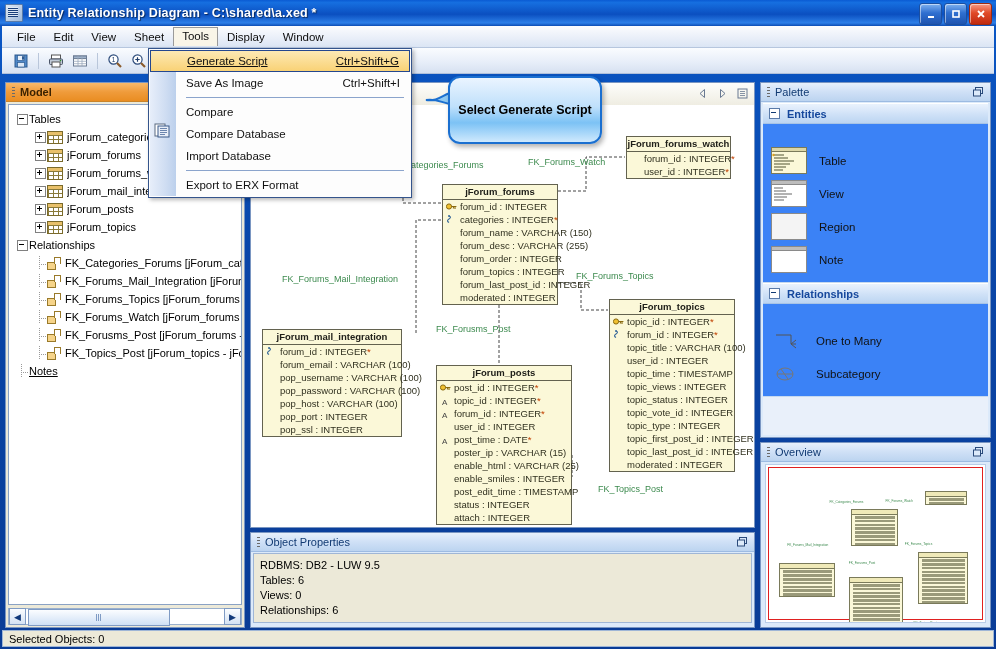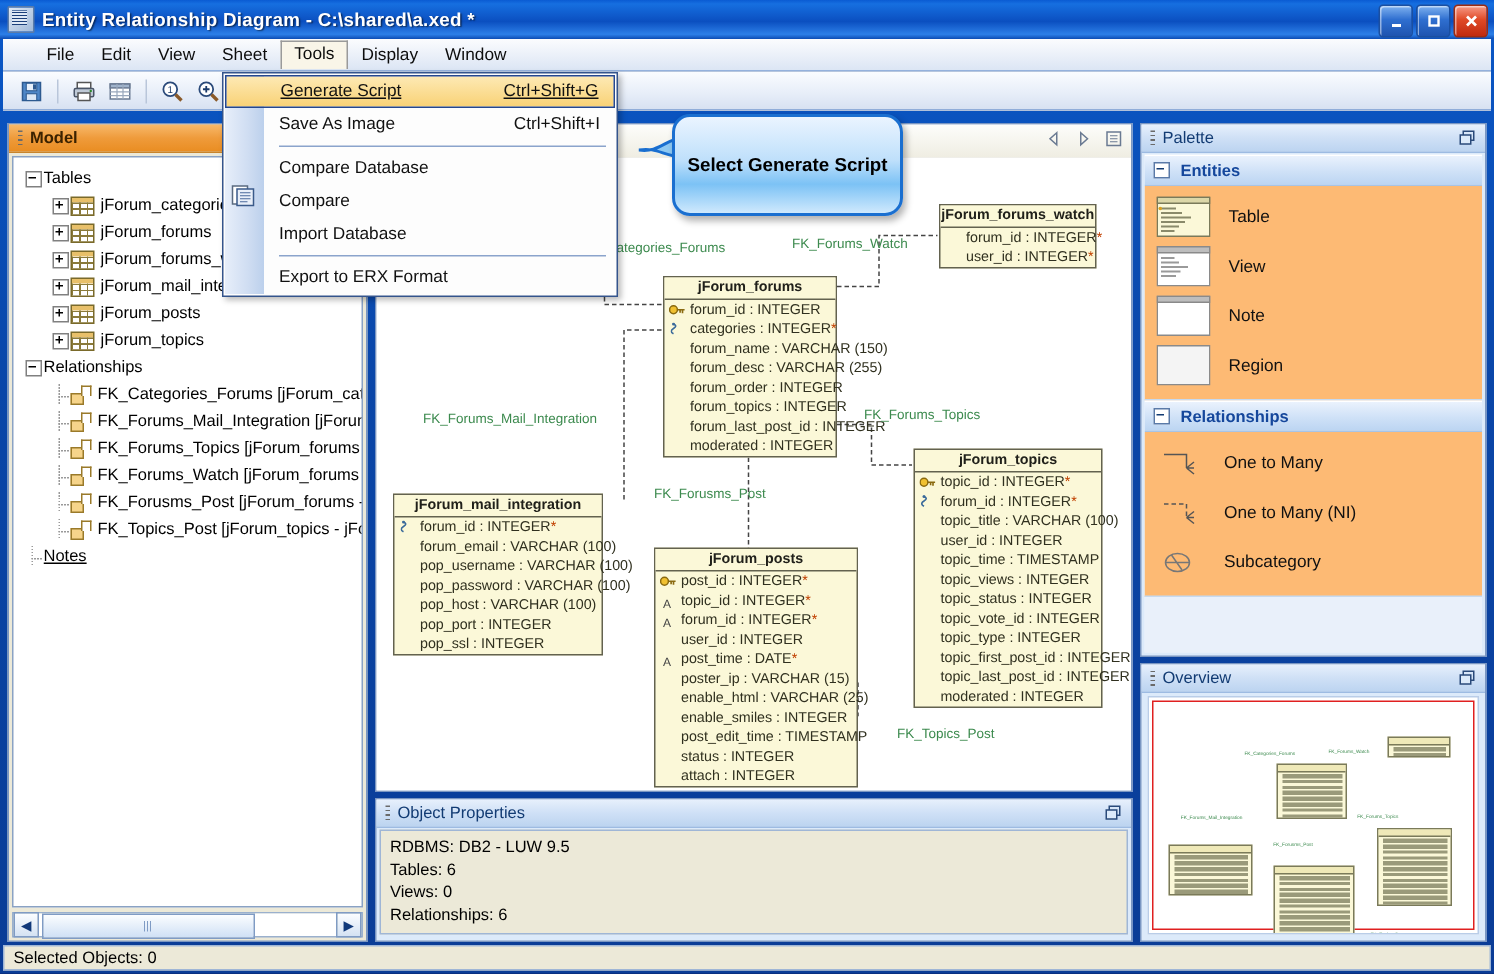--- a/index.html
+++ b/index.html
@@ -32,21 +32,21 @@
   .winbtn{width:21px;height:20px;border-radius:3px;border:1px solid #1b4fa0;
     background:linear-gradient(to bottom,#7fb2f0,#2f6fd0 45%,#1e54b0);
     display:flex;align-items:center;justify-content:center;color:#fff;
     font-size:11px;font-weight:bold;box-shadow:inset 1px 1px 0 rgba(255,255,255,.5);}
   .winbtn.close{background:linear-gradient(to bottom,#f79a86,#e04a27 45%,#c02a10);border-color:#9c2b12;}
   .winbtn svg{display:block;}
 
   
   .menubar{position:absolute;left:2px;top:26px;width:992px;height:22px;
     background:linear-gradient(to bottom,#fbfcfe,#e8eef8 60%,#dbe5f4);
-    border-bottom:1px solid #b6c6de;display:flex;align-items:center;padding-left:20px;box-sizing:border-box;}
+    border-bottom:1px solid #b6c6de;display:flex;align-items:center;padding-left:6px;box-sizing:border-box;}
   .menubar .mi{padding:3px 9px;color:#0c0c0c;font-size:11.5px;}
   .menubar .mi.open{border:1px solid #9a9a9a;border-bottom:none;background:#f9f5e8;
     padding:2px 8px 4px 8px;position:relative;z-index:60;}
 
   
   .toolbar{position:absolute;left:2px;top:48px;width:992px;height:26px;
     background:linear-gradient(to bottom,#fafcff,#e6edf8 60%,#d7e1f1);
     border-bottom:1px solid #b0c0da;display:flex;align-items:center;padding-left:8px;box-sizing:border-box;gap:2px;}
   .tbtn{width:22px;height:22px;display:flex;align-items:center;justify-content:center;border-radius:2px;}
   .tbsep{width:1px;height:16px;background:#b9c6da;margin:0 4px;}
@@ -149,21 +149,21 @@
   
   .palette{position:absolute;left:760px;top:82px;width:231px;height:356px;
     background:#dceafa;border:1px solid #7a96c2;box-sizing:border-box;}
   .pal-body{position:absolute;left:2px;top:20px;right:2px;bottom:2px;background:#eef4fc;overflow:hidden;}
   .grp-hd{height:19px;display:flex;align-items:center;padding-left:6px;gap:7px;
     background:linear-gradient(to bottom,#eaf2fd,#cfe1f7 55%,#bcd5f2);
     border-top:1px solid #fff;border-bottom:1px solid #a8c4e6;
     color:#15479c;font-weight:bold;font-size:11px;}
   .grp-hd .mbox{width:9px;height:9px;border:1px solid #5a7aa8;background:#fff;position:relative;}
   .grp-hd .mbox:before{content:"";position:absolute;left:1px;top:3px;width:5px;height:1px;background:#123b73;}
-  .pal-sec{background:#fdba74;padding:4px 0 6px 0;border-bottom:1px solid #c6d9ef;}
+  .pal-sec{background:#3b82f6;padding:20px 0 6px 0;border-bottom:1px solid #c6d9ef;}
   .pal-item{height:33px;display:flex;align-items:center;padding-left:8px;gap:12px;font-size:11.5px;color:#111;}
   .pal-item .sw{width:36px;height:27px;flex:none;}
   .pal-item .sw2{width:30px;height:20px;flex:none;margin-left:3px;}
   .pal-blank{background:#e9f0fa;height:72px;}
 
   .overview{position:absolute;left:760px;top:442px;width:231px;height:186px;
     background:#dceafa;border:1px solid #7a96c2;box-sizing:border-box;text-align:right;}
   .ov-body{position:absolute;left:4px;top:21px;right:4px;bottom:4px;background:#fff;border:1px solid #b9cde8;overflow:hidden;}
   .ov-frame{position:absolute;left:2px;top:2px;right:2px;bottom:2px;border:1px solid #e02020;}
   .mini{position:absolute;background:#fbf8d8;border:1px solid #7a7a5a;box-sizing:border-box;}
@@ -496,24 +496,24 @@
   <div class="dd-item hl">
         <span>Generate Script</span>
         <span class="sc">Ctrl+Shift+G</span>
       </div>
       <div class="dd-item">
         <span>Save As Image</span>
         <span class="sc">Ctrl+Shift+I</span>
       </div>
       <div class="dd-sep"></div>
       <div class="dd-item">
+        <span>Compare</span>
+      </div>
+      <div class="dd-item">
         <span>Compare Database</span>
-      </div>
-      <div class="dd-item">
-        <span>Compare</span>
       </div>
       <div class="dd-item">
         <span>Import Database</span>
       </div>
       <div class="dd-sep"></div>
       <div class="dd-item">
         <span>Export to ERX Format</span>
       </div>
     </div>
 
@@ -571,58 +571,49 @@
               <rect x="0.5" y="0.5" width="35" height="26" fill="#fff" stroke="#8a8a8a"></rect>
               <rect x="0.5" y="0.5" width="35" height="4" fill="#bdbdbd" stroke="#8a8a8a"></rect>
               <path d="M3 8h9 M3 11h12 M3 14h18 M3 17h13 M3 20h10" stroke="#9a9a9a" stroke-width="1.3"></path>
             </svg>
           </span>
           <span>View</span>
         </div>
         <div class="pal-item">
           <span class="sw">
             <svg width="36" height="27" viewBox="0 0 36 27">
+              <rect x="0.5" y="0.5" width="35" height="26" fill="#f4f4f4" stroke="#8a8a8a"></rect>
+            </svg>
+          </span>
+          <span>Region</span>
+        </div>
+        <div class="pal-item">
+          <span class="sw">
+            <svg width="36" height="27" viewBox="0 0 36 27">
               <rect x="0.5" y="0.5" width="35" height="26" fill="#fff" stroke="#8a8a8a"></rect>
               <rect x="0.5" y="0.5" width="35" height="4" fill="#bdbdbd" stroke="#8a8a8a"></rect>
             </svg>
           </span>
           <span>Note</span>
-        </div>
-        <div class="pal-item">
-          <span class="sw">
-            <svg width="36" height="27" viewBox="0 0 36 27">
-              <rect x="0.5" y="0.5" width="35" height="26" fill="#f4f4f4" stroke="#8a8a8a"></rect>
-            </svg>
-          </span>
-          <span>Region</span>
         </div>
       </div>
 
       <div class="grp-hd">
         <span class="mbox"></span>
         <span>Relationships</span>
       </div>
       <div class="pal-sec">
         <div class="pal-item">
           <span class="sw2">
             <svg width="30" height="20" viewBox="0 0 30 20">
               <path d="M2 4 H17 V13" stroke="#555" fill="none" stroke-width="1"></path>
               <path d="M17 13 l5 -4 M17 13 l5 0 M17 13 l5 4" stroke="#555" fill="none" stroke-width="1"></path>
             </svg>
           </span>
           <span>One to Many</span>
-        </div>
-        <div class="pal-item">
-          <span class="sw2">
-            <svg width="30" height="20" viewBox="0 0 30 20">
-              <path d="M2 4 H17 V13" stroke="#555" fill="none" stroke-width="1" stroke-dasharray="3,2"></path>
-              <path d="M17 13 l5 -4 M17 13 l5 0 M17 13 l5 4" stroke="#555" fill="none" stroke-width="1"></path>
-            </svg>
-          </span>
-          <span>One to Many (NI)</span>
         </div>
         <div class="pal-item">
           <span class="sw2">
             <svg width="30" height="20" viewBox="0 0 30 20">
               <ellipse cx="11" cy="10" rx="8" ry="6" fill="none" stroke="#777"></ellipse>
               <path d="M3 10 h16 M7 5 l7 10" stroke="#777" fill="none"></path>
             </svg>
           </span>
           <span>Subcategory</span>
         </div>

